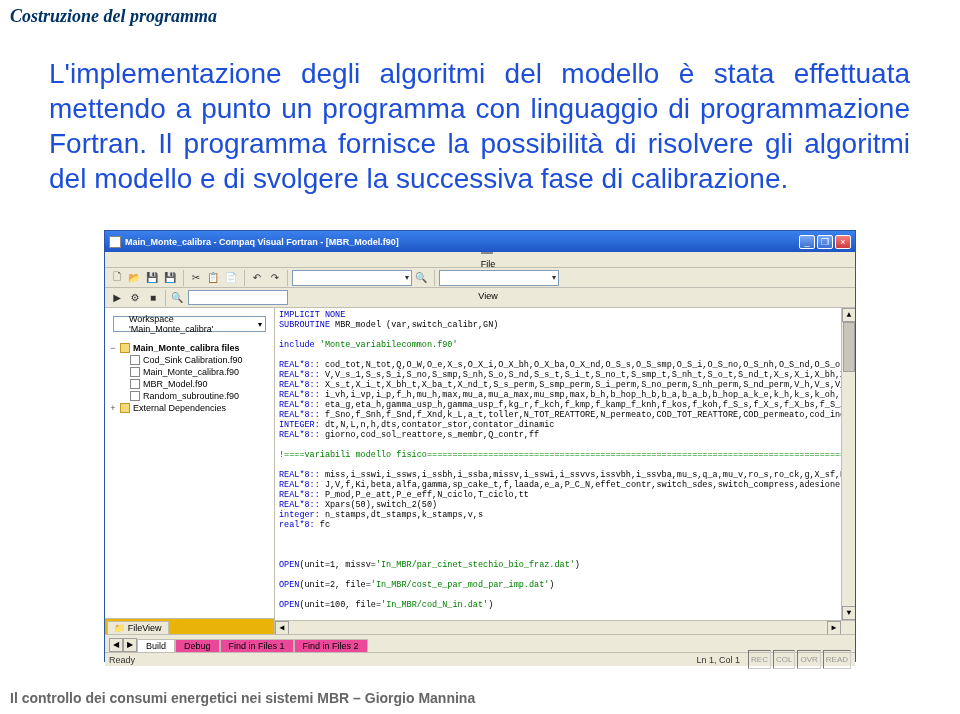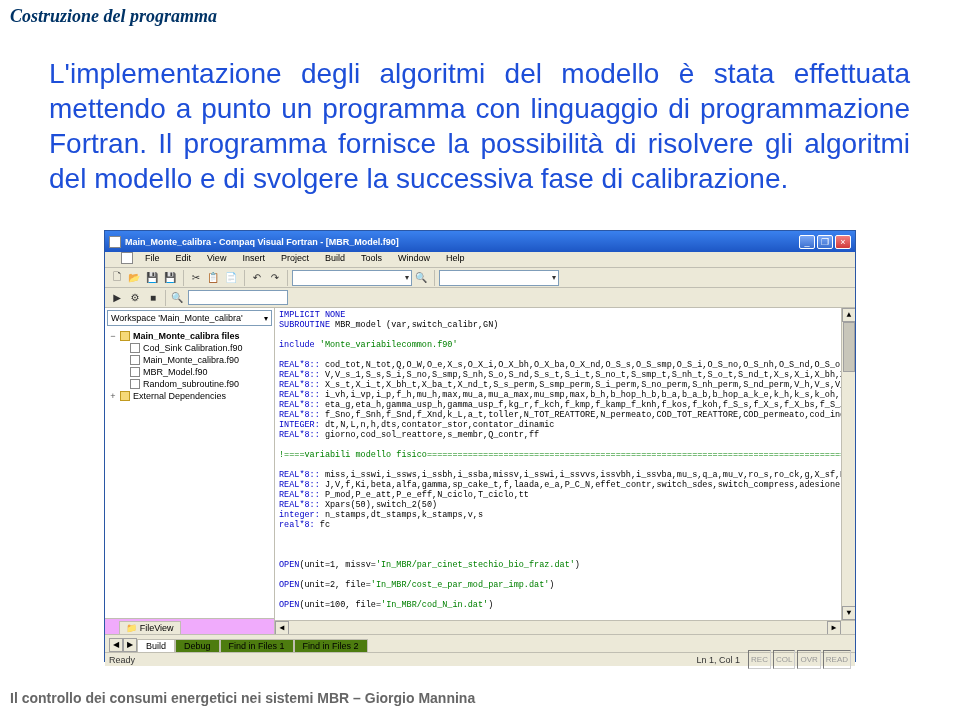--- a/index.html
+++ b/index.html
@@ -6,58 +6,58 @@
   body { width: 960px; height: 714px; background: #fff; font-family: Arial, sans-serif; position: relative; overflow: hidden; }
   .slide-title { position: absolute; top: 6px; left: 10px; font-family: "Times New Roman", Times, serif; font-style: italic; font-weight: bold; color: #003366; font-size: 18px; }
   .body-text { position: absolute; top: 56px; left: 49px; right: 50px; font-family: Arial, sans-serif; font-size: 28px; color: #1d4ed8; line-height: 1.25; text-align: justify; }
   .screenshot { position: absolute; top: 230px; left: 104px; width: 752px; height: 432px; border: 1px solid #2a57a5; background: #ece9d8; font-family: Tahoma, sans-serif; font-size: 9px; }
   .titlebar { height: 21px; background: linear-gradient(to bottom, #3a81ee, #1d56c4); color: #fff; display: flex; align-items: center; padding: 0 4px; }
   .tb-icon { width: 12px; height: 12px; background: #fff; margin-right: 4px; border: 1px solid #888; }
   .tb-title { flex: 1; font-weight: bold; font-size: 9px; }
   .tb-btns { display: flex; gap: 2px; }
   .tb-btn { width: 16px; height: 14px; background: linear-gradient(to bottom, #7aa7f5, #3b6fcf); border: 1px solid #fff; border-radius: 2px; color: #fff; text-align: center; line-height: 12px; font-size: 9px; }
   .tb-btn.close { background: linear-gradient(to bottom, #f28080, #d13a3a); }
-  .menubar { height: 16px; background: #ece9d8; display: flex; padding-left: 16px; gap: 4px; border-bottom: 1px solid #c0beb2; }
+  .menubar { height: 16px; background: #ece9d8; display: flex; align-items: center; padding-left: 16px; gap: 4px; border-bottom: 1px solid #c0beb2; flex-direction: column; }
   .menubar .m { padding: 1px 6px; font-size: 9px; }
   .menubar .doc-icon { width: 12px; height: 12px; background: #fff; border: 1px solid #888; margin-right: 2px; }
   .toolbar { height: 20px; background: #ece9d8; display: flex; align-items: center; padding: 0 4px; gap: 2px; border-bottom: 1px solid #c0beb2; }
   .tbtn { width: 16px; height: 16px; border: 1px solid transparent; display: inline-flex; align-items: center; justify-content: center; font-size: 10px; color: #333; }
   .tsep { width: 1px; height: 16px; background: #c0beb2; margin: 0 2px; }
   .dropdown { height: 16px; border: 1px solid #7f9db9; background: #fff; font-size: 9px; padding: 0 14px 0 3px; position: relative; display: inline-flex; align-items: center; }
   .dropdown::after { content: "▾"; position: absolute; right: 2px; font-size: 8px; color: #333; }
   .toolbar2 { height: 20px; background: #ece9d8; display: flex; align-items: center; padding: 0 4px; gap: 2px; border-bottom: 1px solid #c0beb2; }
   .find-input { width: 100px; height: 15px; border: 1px solid #7f9db9; background: #fff; }
   .workarea { display: flex; height: 326px; }
   .sidebar { width: 170px; background: #fff; border-right: 1px solid #c0beb2; font-size: 9px; overflow: hidden; }
-  .sb-sel { height: 16px; border: 1px solid #7f9db9; background: #fff; margin: 2px; display: flex; align-items: center; padding: 0 3px; position: relative; }
+  .sb-sel { height: 16px; border: 1px solid #7f9db9; background: #fff; margin: 8px; display: flex; align-items: center; padding: 0 15px; position: relative; }
   .sb-sel::after { content: "▾"; position: absolute; right: 3px; font-size: 8px; }
   .tree { padding: 2px 4px; line-height: 12px; }
   .tree-row { display: flex; align-items: center; gap: 3px; white-space: nowrap; }
   .tree-row .tw { width: 8px; text-align: center; color: #555; }
   .tree-row .ti { width: 10px; height: 10px; }
   .ti.folder { background: #f6d978; border: 1px solid #c19a20; }
   .ti.doc { background: #fff; border: 1px solid #888; }
   .tree-row.level1 { padding-left: 10px; }
-  .sb-tabs { display: flex; border-top: 1px solid #c0beb2; background: #f0abfc; height: 16px; align-items: flex-end; margin-top: auto; padding-left: 12px; }
+  .sb-tabs { display: flex; border-top: 1px solid #c0beb2; background: #eab308; height: 16px; align-items: flex-end; margin-top: auto; }
   .sb-tab { border: 1px solid #c0beb2; border-bottom: none; background: #ece9d8; font-size: 9px; padding: 1px 6px; margin-left: 2px; }
   .code-pane { flex: 1; background: #fff; position: relative; font-family: "Courier New", monospace; font-size: 8.5px; line-height: 10px; overflow: hidden; }
   .code-inner { padding: 2px 4px; white-space: nowrap; }
   .kw { color: #0000c8; }
   .cm { color: #008000; }
   .scrollbar-v { position: absolute; right: 0; top: 0; bottom: 14px; width: 14px; background: #ece9d8; border-left: 1px solid #c0beb2; }
   .scrollbar-v .thumb { position: absolute; top: 14px; left: 1px; width: 12px; height: 50px; background: #c8c6ba; border: 1px solid #a0a0a0; }
   .scrollbar-v .arrow { position: absolute; left: 0; width: 14px; height: 14px; background: #ece9d8; border: 1px solid #a0a0a0; text-align: center; line-height: 12px; font-size: 8px; }
   .scrollbar-v .arrow.up { top: 0; }
   .scrollbar-v .arrow.down { bottom: 0; }
   .scrollbar-h { position: absolute; right: 0; bottom: 0; left: 0; height: 14px; background: #ece9d8; border-top: 1px solid #c0beb2; }
   .scrollbar-h .arrow { position: absolute; top: 0; width: 14px; height: 14px; background: #ece9d8; border: 1px solid #a0a0a0; text-align: center; line-height: 12px; font-size: 8px; }
   .scrollbar-h .arrow.left { left: 0; }
   .scrollbar-h .arrow.right { right: 14px; }
   .bottom-area { height: 18px; background: #ece9d8; border-top: 1px solid #c0beb2; display: flex; align-items: flex-end; padding-left: 4px; gap: 0; }
-  .btab { border: 1px solid #c0beb2; border-bottom: none; background: #4d7c0f; font-size: 9px; padding: 1px 8px; }
+  .btab { border: 1px solid #c0beb2; border-bottom: none; background: #ec4899; font-size: 9px; padding: 1px 8px; }
   .btab.active { background: #fff; }
   .statusbar { height: 14px; background: #ece9d8; border-top: 1px solid #c0beb2; display: flex; align-items: center; padding: 0 4px; font-size: 9px; color: #333; }
   .statusbar .pos { margin-left: auto; margin-right: 6px; }
   .statusbar .ind { color: #999; border: 1px inset #ccc; padding: 4px 2px; margin-left: 2px; font-size: 8px; }
   .sidebar-wrap { display: flex; flex-direction: column; }
   .footer { position: absolute; bottom: 8px; left: 10px; font-family: Arial, sans-serif; font-size: 14px; font-weight: bold; color: #666; }
 </style>
 </head>
 <body>
 

